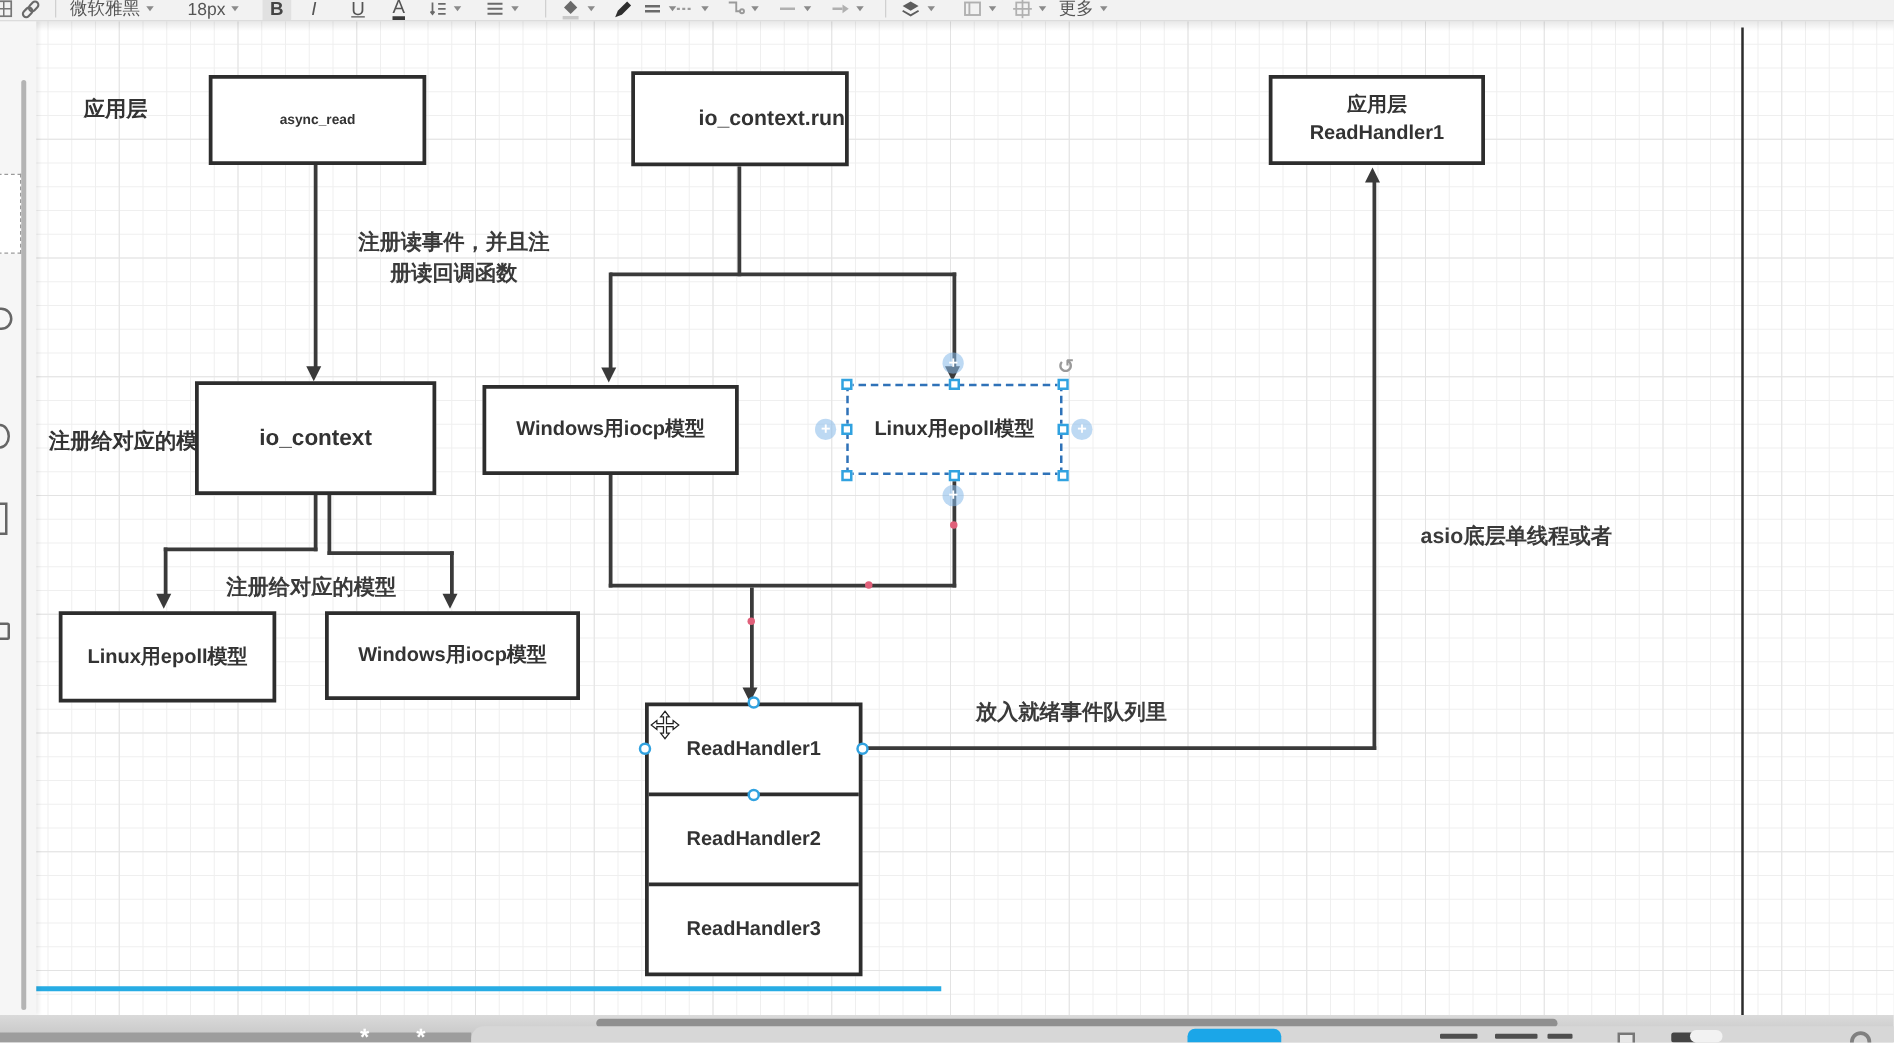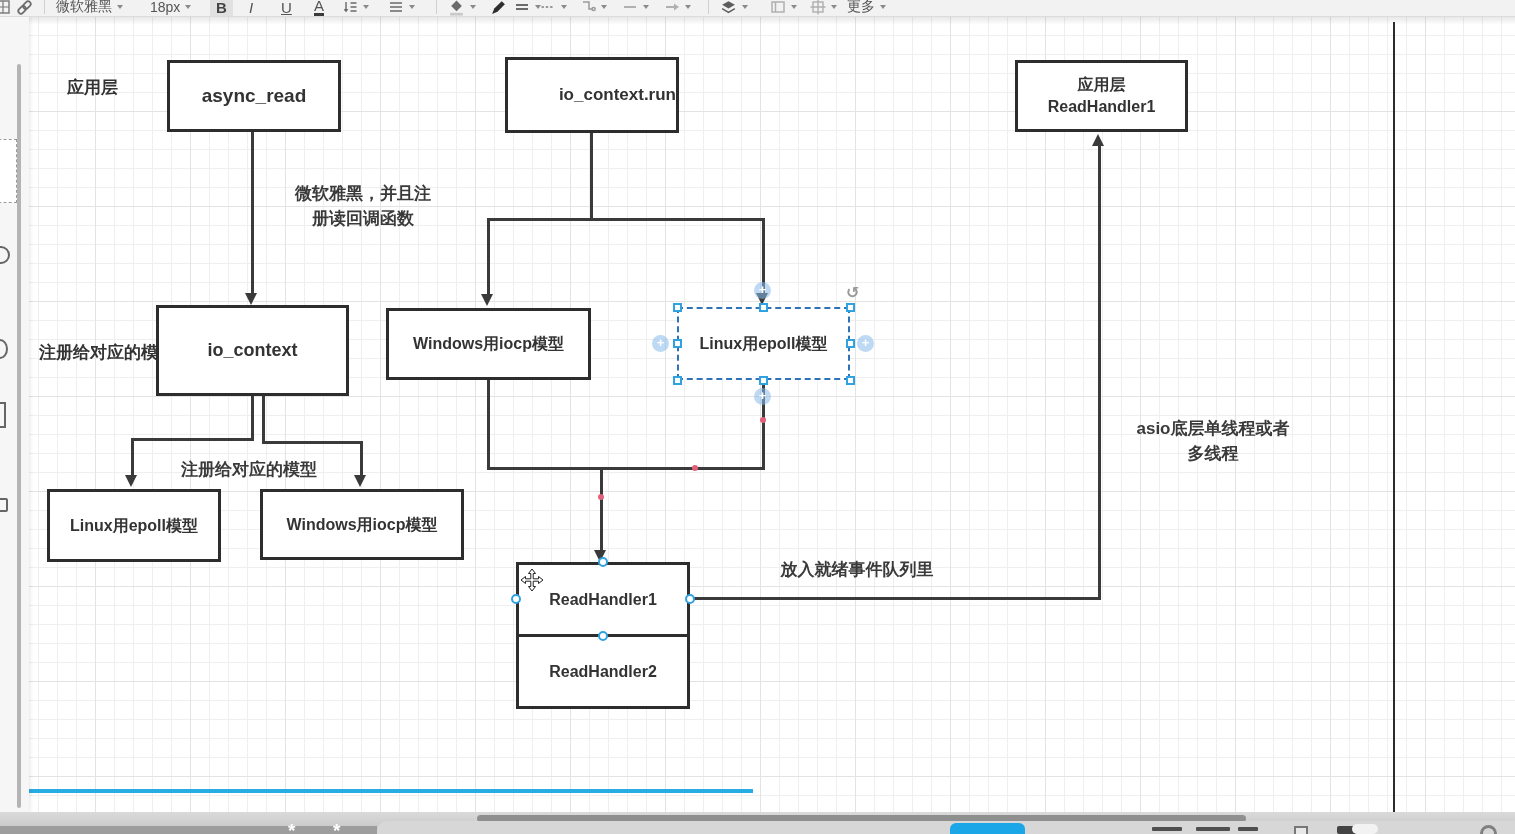--- a/index.html
+++ b/index.html
@@ -213,31 +213,30 @@
       <span class="caret"></span>
     </span>
   </div>
 
   <div id="canvas"></div>
 
   <div class="flabel" style="left:67px;top:76px;">应用层</div>
   <div class="flabel" style="left:39px;top:341px;">注册给对应的模型</div>
 
   <div class="anno" style="left:213px;top:181px;width:300px;">
-    <div>微软雅黑，并且注</div>
+    <div>注册读事件，并且注</div>
     <div>册读回调函数</div>
   </div>
   <div class="anno" style="left:139px;top:457px;width:220px;">注册给对应的模型</div>
   <div class="anno" style="left:757px;top:557px;width:200px;">放入就绪事件队列里</div>
   <div class="anno" style="left:1100px;top:416px;width:226px;">
     <div>asio底层单线程或者</div>
-    <div>多线程</div>
-  </div>
-
-  <div class="node" style="left:167px;top:60px;width:174px;height:72px;font-size:19px;">
+  </div>
+
+  <div class="node" style="left:167px;top:60px;width:174px;height:72px;font-size:11px;">
     <span>async_read</span>
   </div>
   <div class="node" style="left:505px;top:57px;width:174px;height:76px;font-size:17px;align-items:flex-end;">
     <span>io_context.run</span>
   </div>
   <div class="node" style="left:1015px;top:60px;width:173px;height:72px;">
     <span>应用层</span>
     <span>ReadHandler1</span>
   </div>
   <div class="node" style="left:156px;top:305px;width:193px;height:91px;font-size:18px;text-align:center;">
@@ -252,20 +251,21 @@
   <div class="node" style="left:47px;top:489px;width:174px;height:73px;">
     <span>Linux用epoll模型</span>
   </div>
   <div class="node" style="left:260px;top:489px;width:204px;height:71px;">
     <span>Windows用iocp模型</span>
   </div>
 
   <div id="rh-stack">
     <div class="rh-cell">ReadHandler1</div>
     <div class="rh-cell">ReadHandler2</div>
+    <div class="rh-cell">ReadHandler3</div>
   </div>
 
   <div class="ln" style="left:251px;top:132px;width:3px;height:163px;"></div>
   <div class="ah down" style="left:245px;top:293px;"></div>
 
   <div class="ln" style="left:590px;top:133px;width:3px;height:88px;"></div>
   <div class="ln" style="left:488px;top:218px;width:277px;height:3px;"></div>
   <div class="ln" style="left:487px;top:218px;width:3px;height:78px;"></div>
   <div class="ah down" style="left:481px;top:294px;"></div>
   <div class="ln" style="left:762px;top:218px;width:3px;height:77px;"></div>

